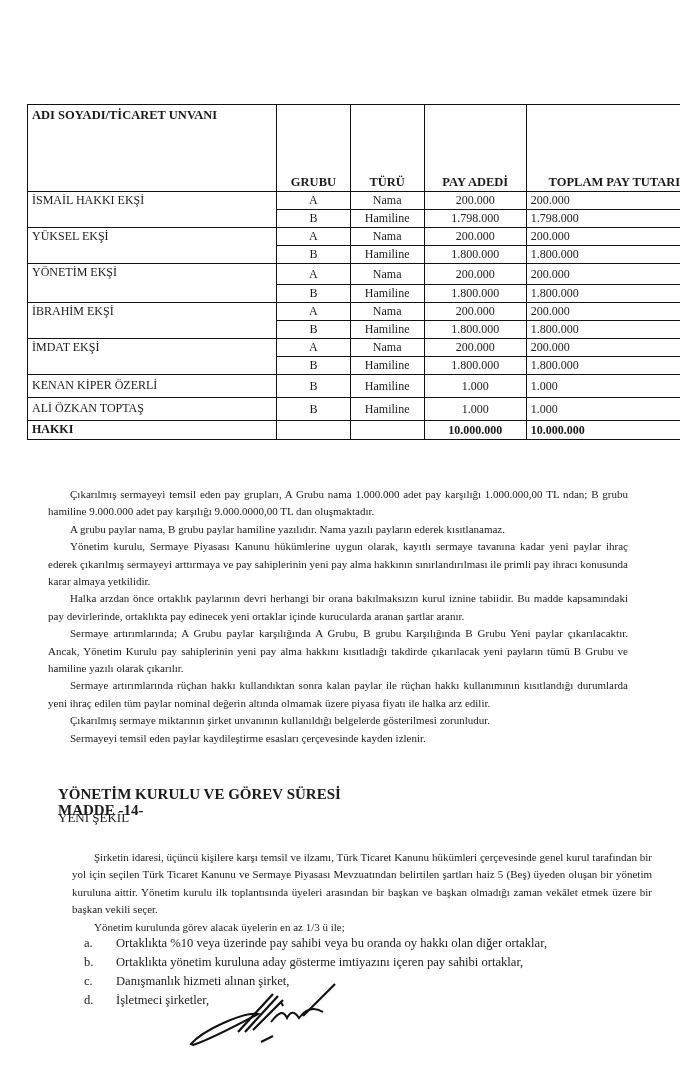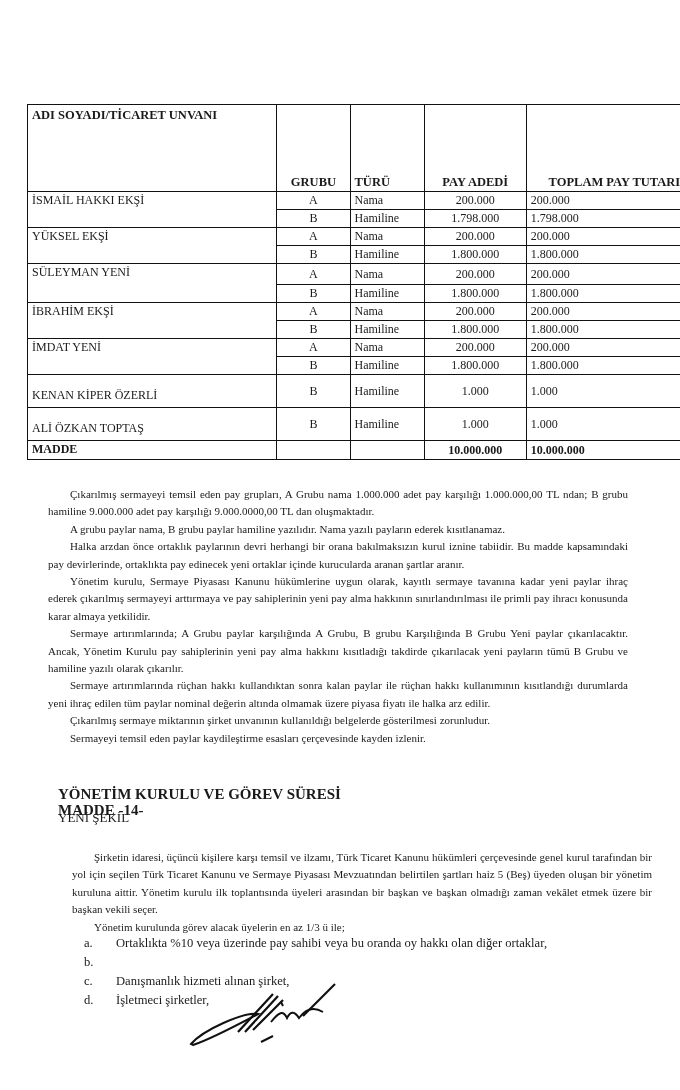--- a/index.html
+++ b/index.html
@@ -11,28 +11,28 @@
   table.shares {
     position: absolute; left: 27px; top: 104px; width: 676px;
     border-collapse: collapse; font-size: 12px;
   }
   table.shares td, table.shares th {
     border: 1.5px solid #111; padding: 0 4px; line-height: 17px;
   }
   table.shares th { font-weight: bold; font-size: 12.5px; }
   .col-name { width: 216px; }
   .col-grp { width: 57px; text-align: center; }
-  .col-type { width: 58px; text-align: left; }
+  .col-type { width: 58px; text-align: center; }
   .col-qty { width: 83px; text-align: center; }
   .col-total { width: 150px; }
   .hdr-row th { height: 84px; vertical-align: bottom; padding-bottom: 3px; }
   .hdr-row th.col-name { vertical-align: top; text-align: left; padding-top: 2px; }
   td.name { vertical-align: top; text-align: left; }
   .single td { height: 20px; vertical-align: middle; }
-  .single td.name { vertical-align: top; padding-top: 12px; }
+  .single td.name { vertical-align: top; padding-top: 2px; }
   .total-row td { font-weight: bold; height: 18px; }
   .text-block {
     position: absolute; left: 48px; width: 580px; font-size: 11px; line-height: 17.4px;
     text-align: justify;
   }
   .text-block p { margin: 0; text-indent: 22px; }
   .yeni { position: absolute; left: 58px; top: 810px; font-size: 13px; }
   .section-title { position: absolute; left: 58px; top: 786px; font-size: 15px; font-weight: bold; line-height: 16px; }
   .list { position: absolute; left: 84px; top: 934px; font-size: 12.6px; line-height: 19px; margin: 0; padding: 0; list-style: none; }
   .list li { display: flex; }
@@ -76,21 +76,21 @@
       <td class="col-total">200.000</td>
     </tr>
     <tr>
       <td class="col-grp">B</td>
       <td class="col-type">Hamiline</td>
       <td class="col-qty">1.800.000</td>
       <td class="col-total">1.800.000</td>
     </tr>
 
     <tr>
-      <td class="name" rowspan="2">SÜLEYMAN YENİ</td>
+      <td class="name" rowspan="2">YÖNETİM EKŞİ</td>
       <td class="col-grp" style="height:20px">A</td>
       <td class="col-type">Nama</td>
       <td class="col-qty">200.000</td>
       <td class="col-total">200.000</td>
     </tr>
     <tr>
       <td class="col-grp">B</td>
       <td class="col-type">Hamiline</td>
       <td class="col-qty">1.800.000</td>
       <td class="col-total">1.800.000</td>
@@ -104,21 +104,21 @@
       <td class="col-total">200.000</td>
     </tr>
     <tr>
       <td class="col-grp">B</td>
       <td class="col-type">Hamiline</td>
       <td class="col-qty">1.800.000</td>
       <td class="col-total">1.800.000</td>
     </tr>
 
     <tr>
-      <td class="name" rowspan="2">İMDAT YENİ</td>
+      <td class="name" rowspan="2">İMDAT EKŞİ</td>
       <td class="col-grp">A</td>
       <td class="col-type">Nama</td>
       <td class="col-qty">200.000</td>
       <td class="col-total">200.000</td>
     </tr>
     <tr>
       <td class="col-grp">B</td>
       <td class="col-type">Hamiline</td>
       <td class="col-qty">1.800.000</td>
       <td class="col-total">1.800.000</td>
@@ -134,34 +134,34 @@
 
     <tr class="single">
       <td class="name">ALİ ÖZKAN TOPTAŞ</td>
       <td class="col-grp">B</td>
       <td class="col-type">Hamiline</td>
       <td class="col-qty">1.000</td>
       <td class="col-total">1.000</td>
     </tr>
 
     <tr class="total-row">
-      <td class="name">MADDE</td>
+      <td class="name">HAKKI</td>
       <td class="col-grp"></td>
       <td class="col-type"></td>
       <td class="col-qty">10.000.000</td>
       <td class="col-total">10.000.000</td>
     </tr>
   </tbody>
     </table>
 
   <div class="text-block" style="top:486px;">
     <p>Çıkarılmış sermayeyi temsil eden pay grupları, A Grubu nama 1.000.000 adet pay karşılığı 1.000.000,00 TL ndan; B grubu hamiline 9.000.000 adet pay karşılığı 9.000.0000,00 TL dan oluşmaktadır.</p>
     <p>A grubu paylar nama, B grubu paylar hamiline yazılıdır. Nama yazılı payların ederek kısıtlanamaz.</p>
+    <p>Yönetim kurulu, Sermaye Piyasası Kanunu hükümlerine uygun olarak, kayıtlı sermaye tavanına kadar yeni paylar ihraç ederek çıkarılmış sermayeyi arttırmaya ve pay sahiplerinin yeni pay alma hakkının sınırlandırılması ile primli pay ihracı konusunda karar almaya yetkilidir.</p>
     <p>Halka arzdan önce ortaklık paylarının devri herhangi bir orana bakılmaksızın kurul iznine tabiidir. Bu madde kapsamındaki pay devirlerinde, ortaklıkta pay edinecek yeni ortaklar içinde kurucularda aranan şartlar aranır.</p>
-    <p>Yönetim kurulu, Sermaye Piyasası Kanunu hükümlerine uygun olarak, kayıtlı sermaye tavanına kadar yeni paylar ihraç ederek çıkarılmış sermayeyi arttırmaya ve pay sahiplerinin yeni pay alma hakkının sınırlandırılması ile primli pay ihracı konusunda karar almaya yetkilidir.</p>
     <p>Sermaye artırımlarında; A Grubu paylar karşılığında A Grubu, B grubu Karşılığında B Grubu Yeni paylar çıkarılacaktır. Ancak, Yönetim Kurulu pay sahiplerinin yeni pay alma hakkını kısıtladığı takdirde çıkarılacak yeni payların tümü B Grubu ve hamiline yazılı olarak çıkarılır.</p>
     <p>Sermaye artırımlarında rüçhan hakkı kullandıktan sonra kalan paylar ile rüçhan hakkı kullanımının kısıtlandığı durumlarda yeni ihraç edilen tüm paylar nominal değerin altında olmamak üzere piyasa fiyatı ile halka arz edilir.</p>
     <p>Çıkarılmış sermaye miktarının şirket unvanının kullanıldığı belgelerde gösterilmesi zorunludur.</p>
     <p>Sermayeyi temsil eden paylar kaydileştirme esasları çerçevesinde kayden izlenir.</p>
   </div>
 
   <div class="yeni">YENİ ŞEKİL</div>
 
   <div class="section-title">
     <div>YÖNETİM KURULU VE GÖREV SÜRESİ</div>
@@ -173,20 +173,21 @@
     <p>Yönetim kurulunda görev alacak üyelerin en az 1/3 ü ile;</p>
   </div>
 
   <ul class="list">
     <li>
         <span class="lbl">a.</span>
         <span>Ortaklıkta %10 veya üzerinde pay sahibi veya bu oranda oy hakkı olan diğer ortaklar,</span>
       </li>
     <li>
         <span class="lbl">b.</span>
+        <span>Ortaklıkta yönetim kuruluna aday gösterme imtiyazını içeren pay sahibi ortaklar,</span>
       </li>
     <li>
         <span class="lbl">c.</span>
         <span>Danışmanlık hizmeti alınan şirket,</span>
       </li>
     <li>
         <span class="lbl">d.</span>
         <span>İşletmeci şirketler,</span>
       </li>
   </ul>

